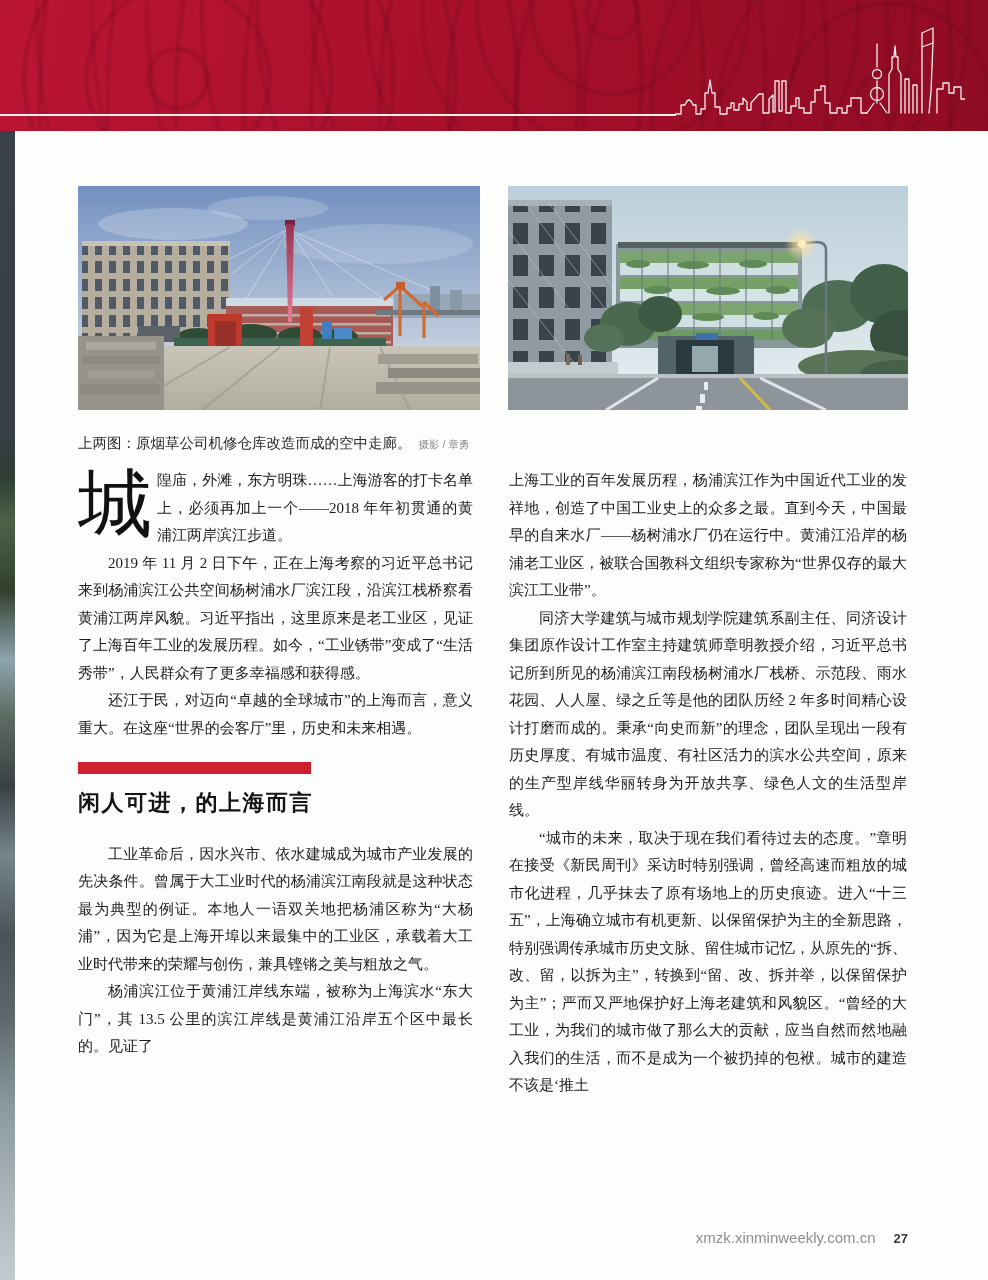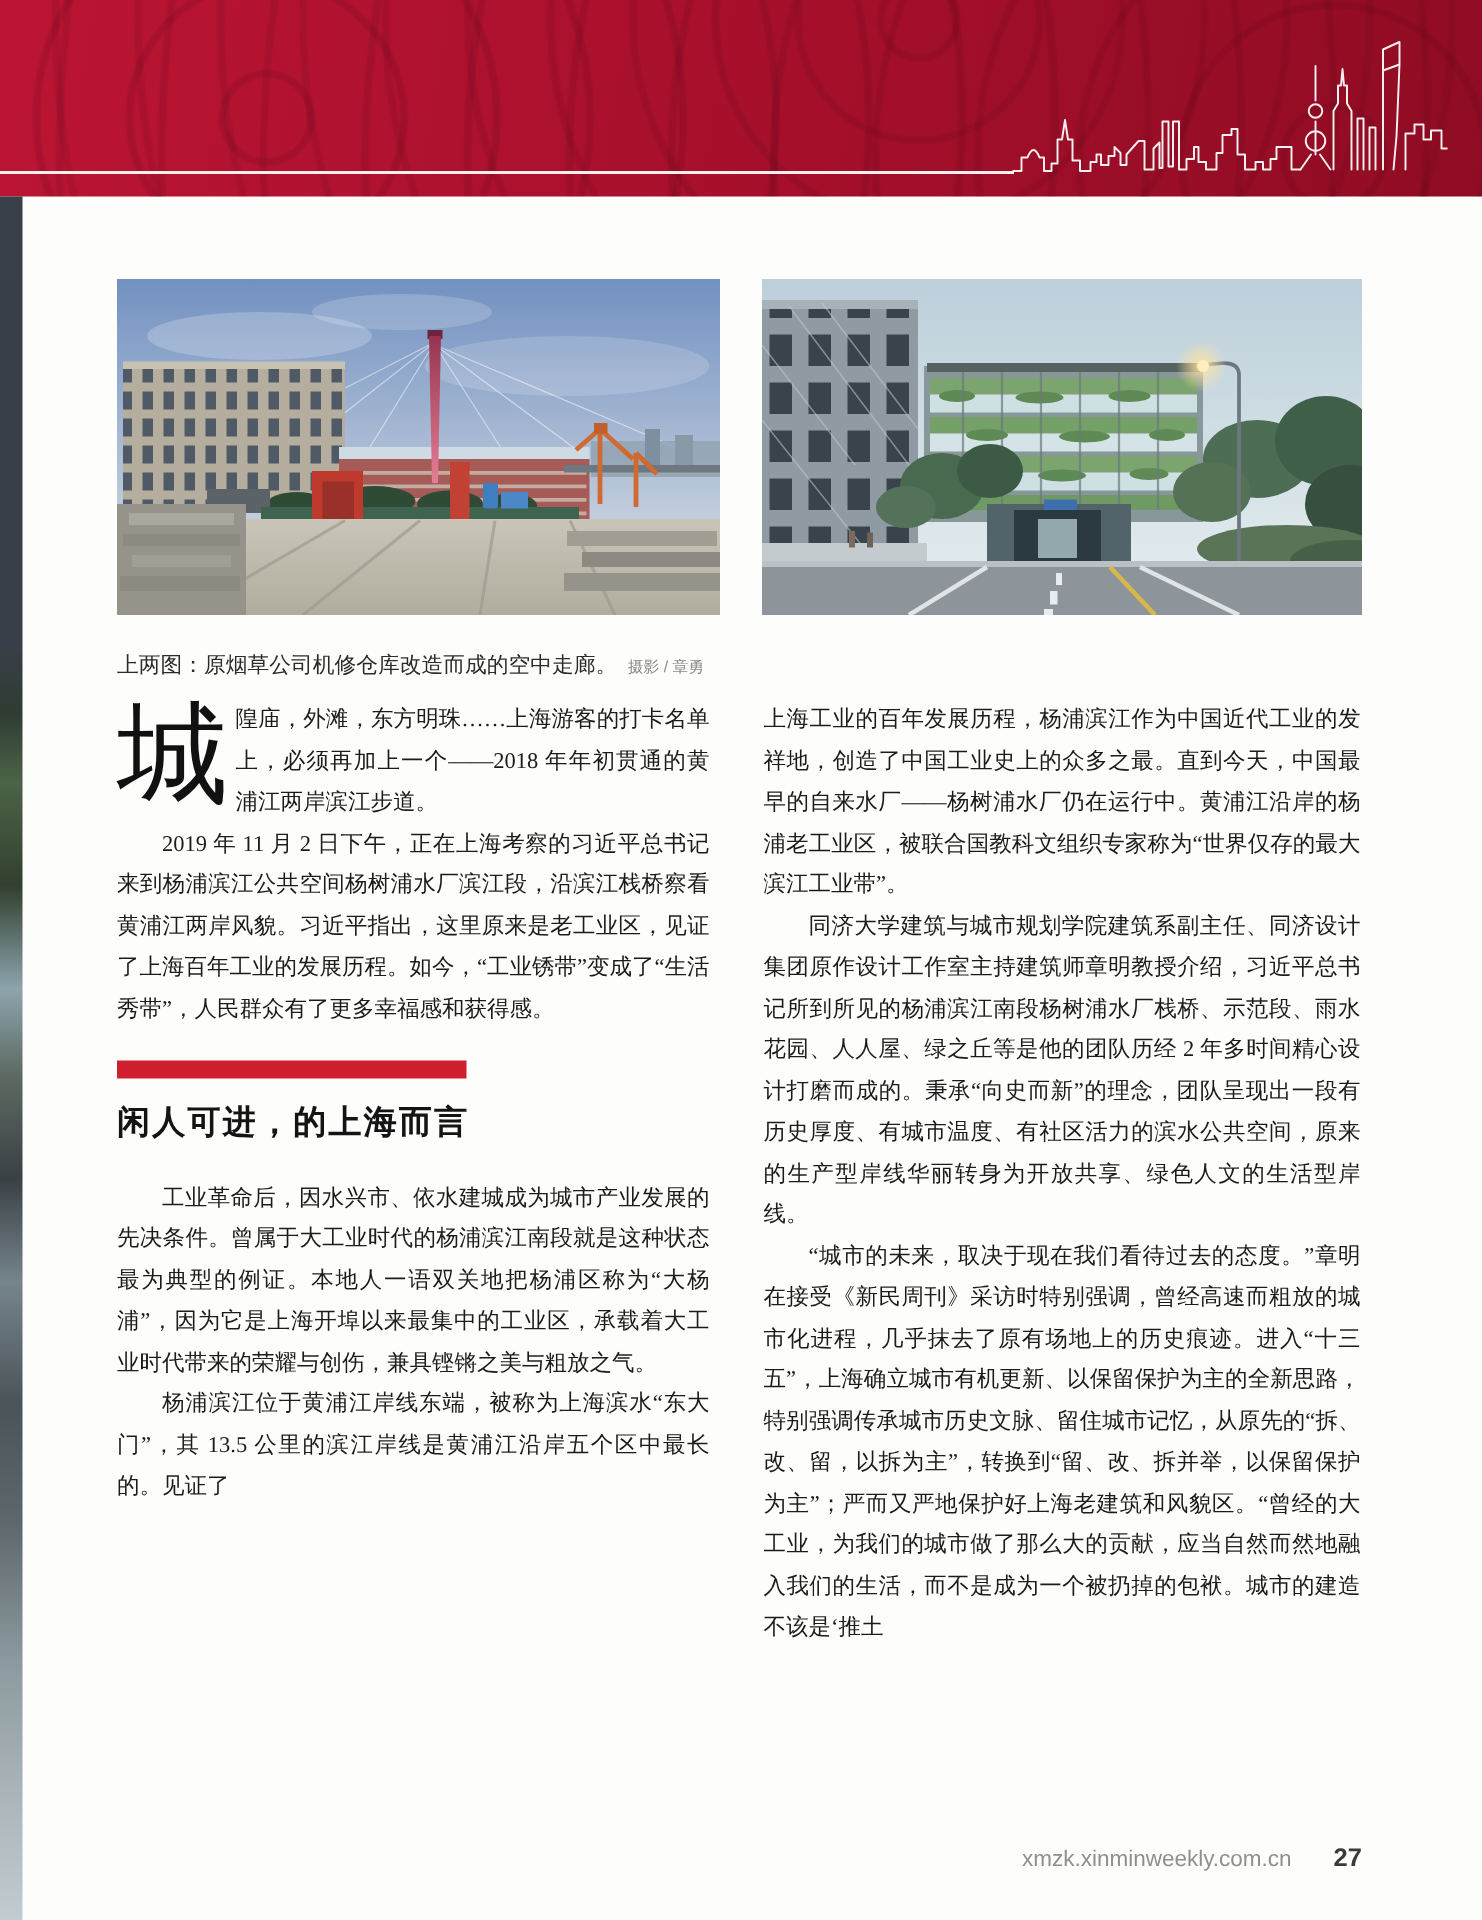--- a/index.html
+++ b/index.html
@@ -46,21 +46,21 @@
 
   .red-bar{width:233px;height:12px;background:#d02030;margin:20px 0 15px;}
   .section-heading{font-family:"Liberation Serif","DejaVu Serif",serif;
     font-size:22px;font-weight:700;letter-spacing:1.5px;color:#141414;
     margin:0 0 24px;}
 
   
   .footer{position:absolute;left:508px;top:1229px;width:400px;text-align:right;
     font-family:"Liberation Sans","DejaVu Sans",sans-serif;}
   .footer .url{font-size:15px;color:#8f8f8f;}
-  .footer .pagenum{font-size:17px;font-weight:700;color:#3a3a3a;margin-left:28px;}
+  .footer .pagenum{font-size:13px;font-weight:700;color:#3a3a3a;margin-left:18px;}
 </style>
 </head>
 <body>
 
 <div>
 
   <header class="band">
     <div class="band-rule"></div>
     <svg class="skyline" viewBox="0 0 290 100" xmlns="http://www.w3.org/2000/svg">
       <g fill="none" stroke="#f7eef0" stroke-width="1.3" stroke-linejoin="round" stroke-linecap="round">
@@ -231,20 +231,21 @@
     <path d="M150 192 L98 224 M252 192 L318 224" stroke="#dfe4e6" stroke-width="3" fill="none"></path>
   </svg>
 
   <div class="caption">
     <span>上两图：原烟草公司机修仓库改造而成的空中走廊。</span><span class="credit">摄影 / 章勇</span>
   </div>
 
   <div class="col col-left">
     <p class="no-indent"><span class="dropcap">城</span><span>隍庙，外滩，东方明珠……上海游客的打卡名单上，必须再加上一个——2018 年年初贯通的黄浦江两岸滨江步道。</span></p>
     <p>2019 年 11 月 2 日下午，正在上海考察的习近平总书记来到杨浦滨江公共空间杨树浦水厂滨江段，沿滨江栈桥察看黄浦江两岸风貌。习近平指出，这里原来是老工业区，见证了上海百年工业的发展历程。如今，“工业锈带”变成了“生活秀带”，人民群众有了更多幸福感和获得感。</p>
+    <p>还江于民，对迈向“卓越的全球城市”的上海而言，意义重大。在这座“世界的会客厅”里，历史和未来相遇。</p>
     <div class="red-bar"></div>
     <h2 class="section-heading">闲人可进，的上海而言</h2>
     <p>工业革命后，因水兴市、依水建城成为城市产业发展的先决条件。曾属于大工业时代的杨浦滨江南段就是这种状态最为典型的例证。本地人一语双关地把杨浦区称为“大杨浦”，因为它是上海开埠以来最集中的工业区，承载着大工业时代带来的荣耀与创伤，兼具铿锵之美与粗放之气。</p>
     <p>杨浦滨江位于黄浦江岸线东端，被称为上海滨水“东大门”，其 13.5 公里的滨江岸线是黄浦江沿岸五个区中最长的。见证了</p>
   </div>
 
   <div class="col col-right">
     <p class="no-indent">上海工业的百年发展历程，杨浦滨江作为中国近代工业的发祥地，创造了中国工业史上的众多之最。直到今天，中国最早的自来水厂——杨树浦水厂仍在运行中。黄浦江沿岸的杨浦老工业区，被联合国教科文组织专家称为“世界仅存的最大滨江工业带”。</p>
     <p>同济大学建筑与城市规划学院建筑系副主任、同济设计集团原作设计工作室主持建筑师章明教授介绍，习近平总书记所到所见的杨浦滨江南段杨树浦水厂栈桥、示范段、雨水花园、人人屋、绿之丘等是他的团队历经 2 年多时间精心设计打磨而成的。秉承“向史而新”的理念，团队呈现出一段有历史厚度、有城市温度、有社区活力的滨水公共空间，原来的生产型岸线华丽转身为开放共享、绿色人文的生活型岸线。</p>
     <p>“城市的未来，取决于现在我们看待过去的态度。”章明在接受《新民周刊》采访时特别强调，曾经高速而粗放的城市化进程，几乎抹去了原有场地上的历史痕迹。进入“十三五”，上海确立城市有机更新、以保留保护为主的全新思路，特别强调传承城市历史文脉、留住城市记忆，从原先的“拆、改、留，以拆为主”，转换到“留、改、拆并举，以保留保护为主”；严而又严地保护好上海老建筑和风貌区。“曾经的大工业，为我们的城市做了那么大的贡献，应当自然而然地融入我们的生活，而不是成为一个被扔掉的包袱。城市的建造不该是‘推土</p>

